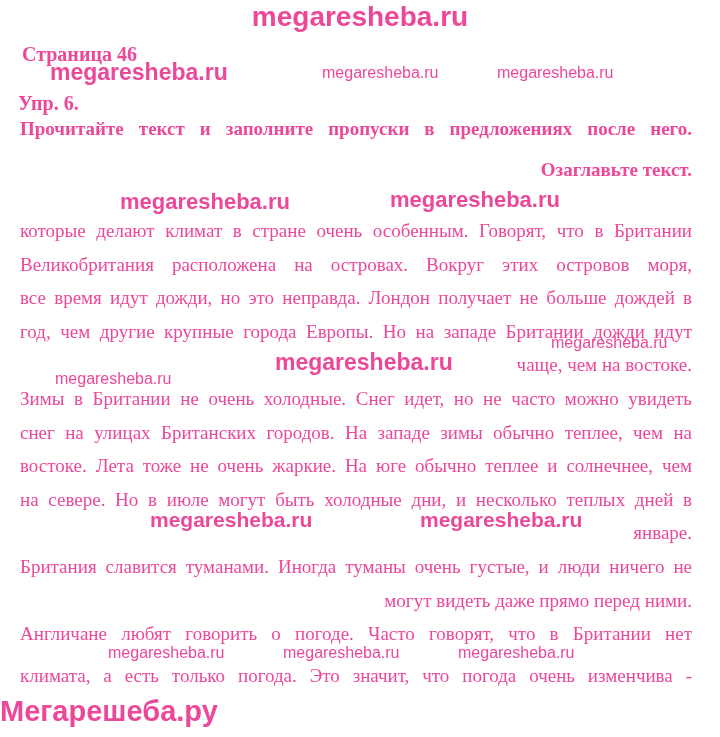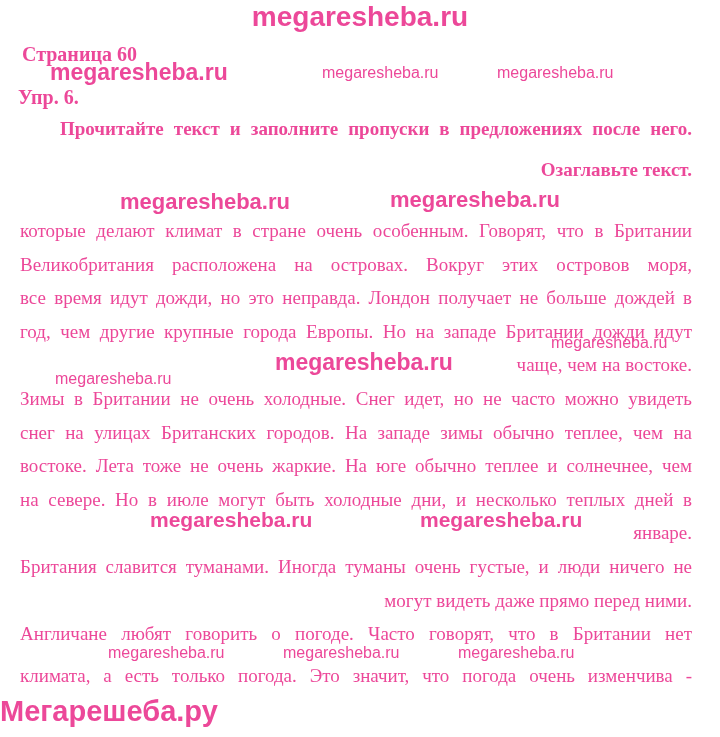--- a/index.html
+++ b/index.html
@@ -30,32 +30,31 @@
   .page-label {
     position: absolute;
     left: 22px;
     top: 43px;
     font-weight: bold;
     font-size: 20px;
   }
   .exercise-label {
     position: absolute;
     left: 18px;
-    top: 86px;
+    top: 92px;
     font-weight: bold;
     font-size: 20px;
   }
   .instruction {
     position: absolute;
     left: 20px;
     right: 28px;
     top: 108px;
     font-weight: bold;
     font-size: 19px;
-    margin-left: 40px;
   }
   .instruction div {
     height: 41px;
     line-height: 41px;
   }
   .para {
     position: absolute;
     left: 20px;
     right: 28px;
     font-size: 19px;
@@ -86,21 +85,21 @@
     font-size: 29px;
   }
 </style>
 </head>
 <body>
 
 <div class="page">
 
   <div class="site-header">megaresheba.ru</div>
 
-  <div class="page-label">Страница 60</div>
+  <div class="page-label">Страница 46</div>
 
   <span class="wm wm-bold" style="left:50px; top:61px; font-size:23px">megaresheba.ru</span>
   <span class="wm wm-reg" style="left:322px; top:65px; font-size:16px">megaresheba.ru</span>
   <span class="wm wm-reg" style="left:497px; top:65px; font-size:16px">megaresheba.ru</span>
 
   <div class="exercise-label">Упр. 6.</div>
 
   <div class="instruction">
     <div class="jline">Прочитайте текст и заполните пропуски в предложениях после него.</div>
     <div class="lline">Озаглавьте текст.</div>

